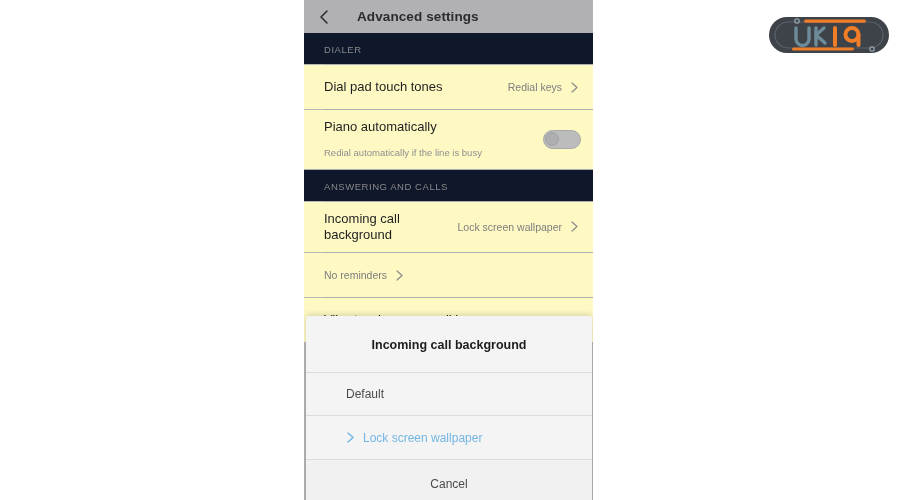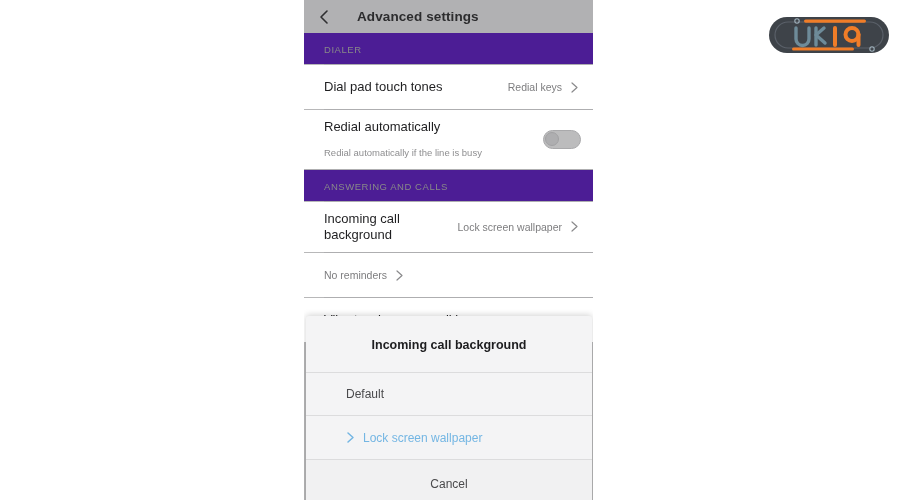--- a/index.html
+++ b/index.html
@@ -51,38 +51,38 @@
     margin-left: 23px;
     letter-spacing: 0.1px;
   }
 
   
   .section-header {
     font-size: 9.5px;
     color: #888889;
     letter-spacing: 0.55px;
     padding: 11px 16px 9px 20px;
-    background: #4c1d95;
+    background: #0f172a;
   }
 
   .divider {
     height: 1px;
     background: #aeaeb0;
     margin-left: 20px;
   }
   .divider.full { margin-left: 0; }
 
   
   .row {
     display: flex;
     align-items: center;
     padding: 0 12px 0 20px;
     min-height: 44px;
     box-sizing: border-box;
-    background: #ffffff;
+    background: #fef9c3;
   }
   .row-texts {
     flex: 1 1 auto;
     min-width: 0;
     padding: 9px 8px 9px 0;
   }
   .row-title {
     font-size: 13px;
     color: #1f1f21;
     font-weight: normal;
@@ -224,21 +224,21 @@
       <svg width="11" height="13" viewBox="0 0 11 13">
         <path d="M3 2 L8 6.5 L3 11" fill="none" stroke="#8a8a8c" stroke-width="1.2" stroke-linecap="round" stroke-linejoin="round"></path>
       </svg>
     </div>
   </div>
 
   <div class="divider"></div>
 
   <div class="row">
     <div class="row-texts">
-      <div class="row-title">Redial automatically</div>
+      <div class="row-title">Piano automatically</div>
       <div class="row-sub">Redial automatically if the line is busy</div>
     </div>
     <div class="toggle">
       <div class="knob"></div>
     </div>
   </div>
 
   <div class="divider full"></div>
   <div class="section-header">ANSWERING AND CALLS</div>
   <div class="divider"></div>

